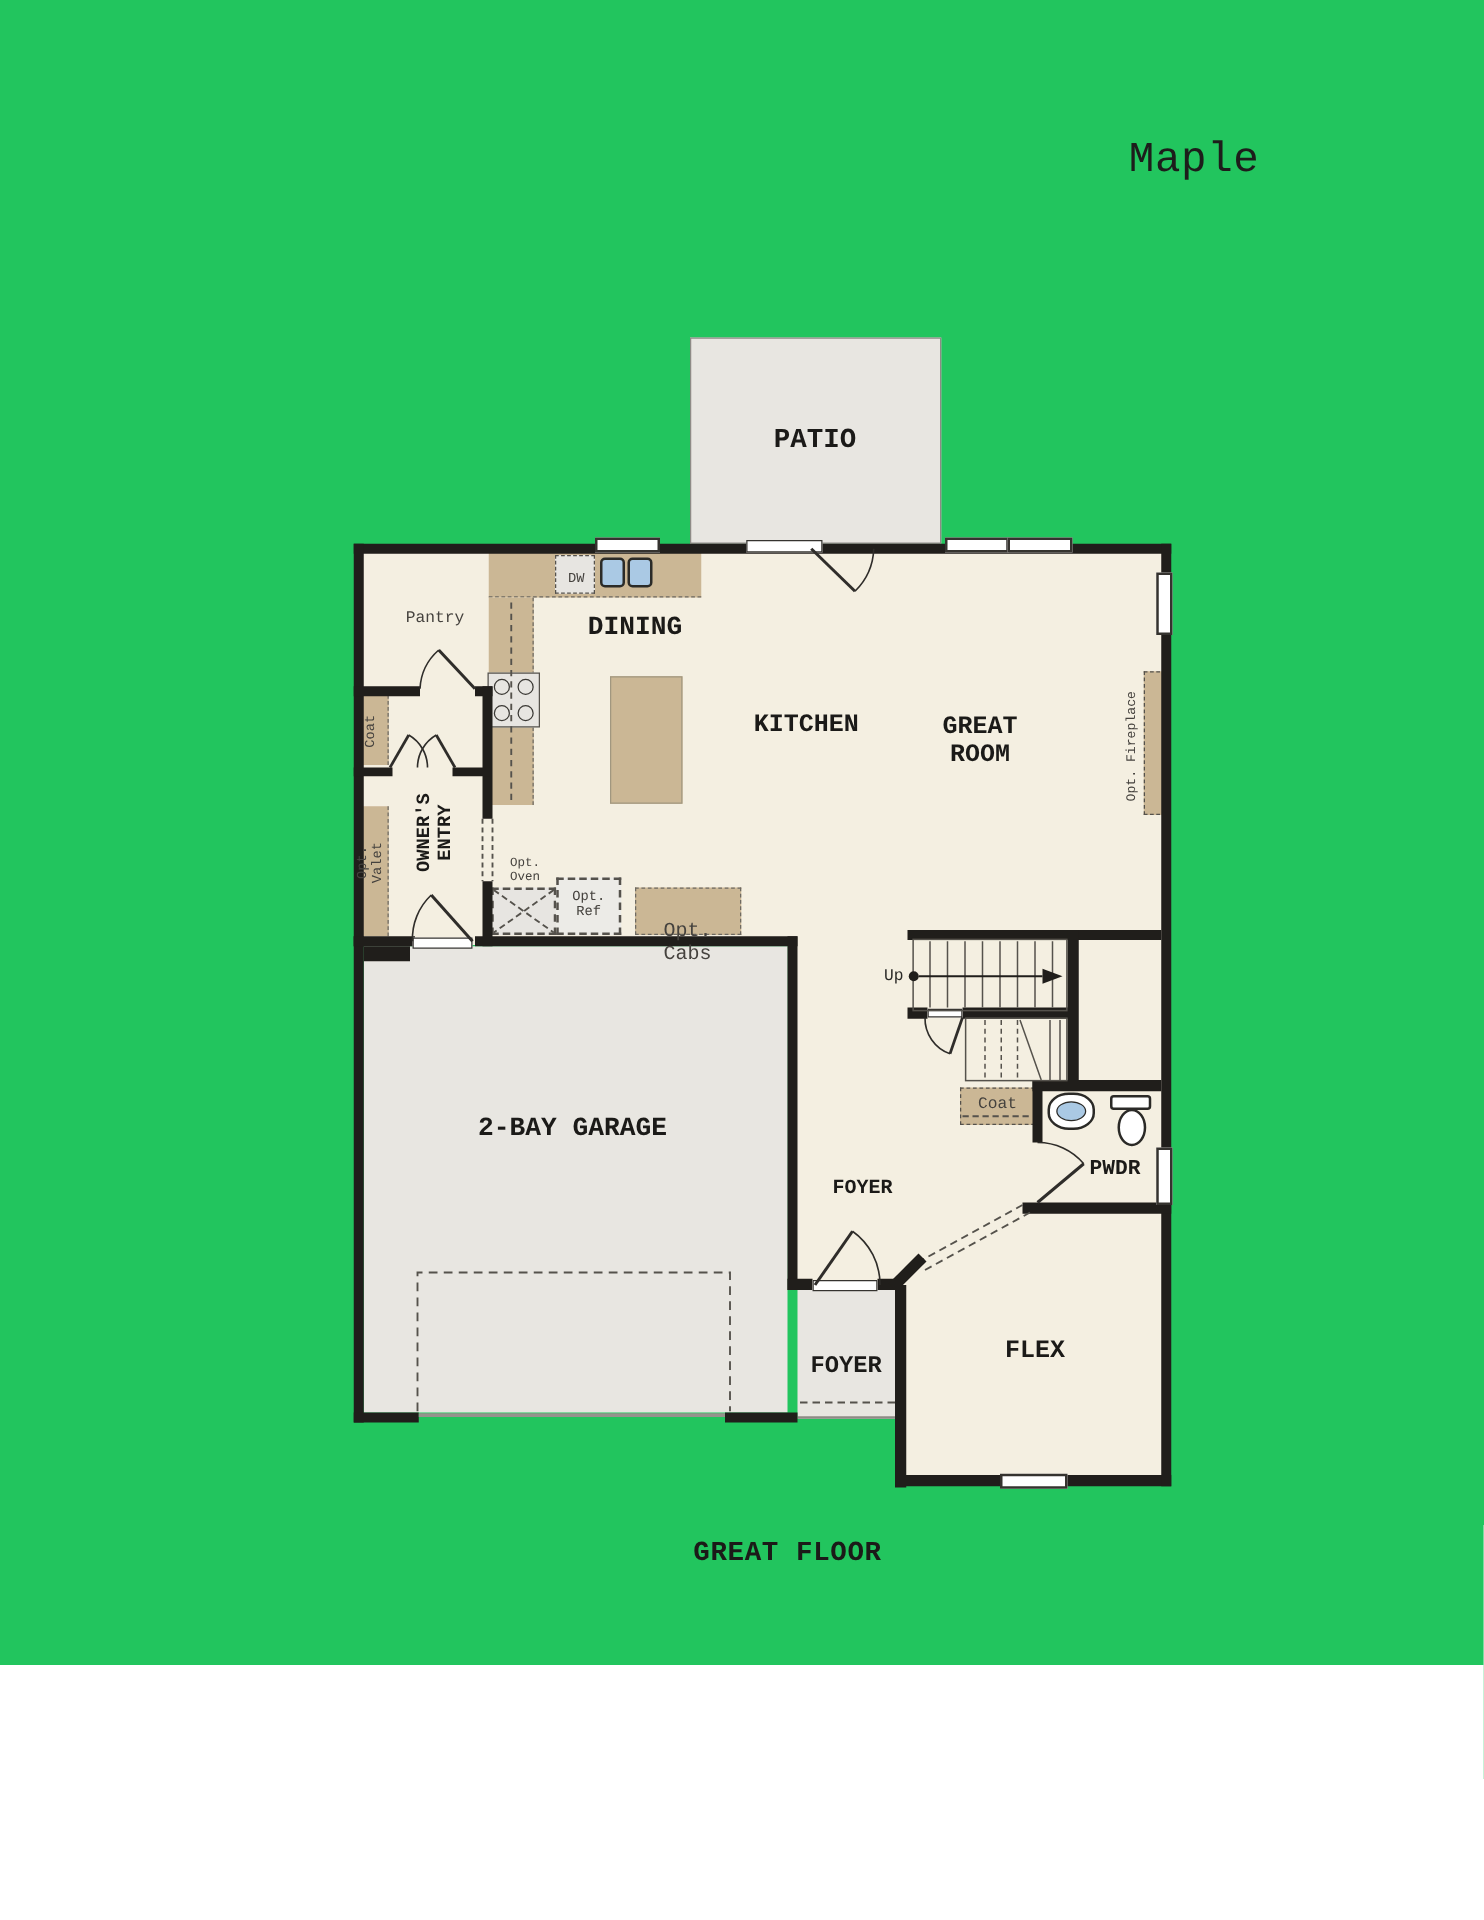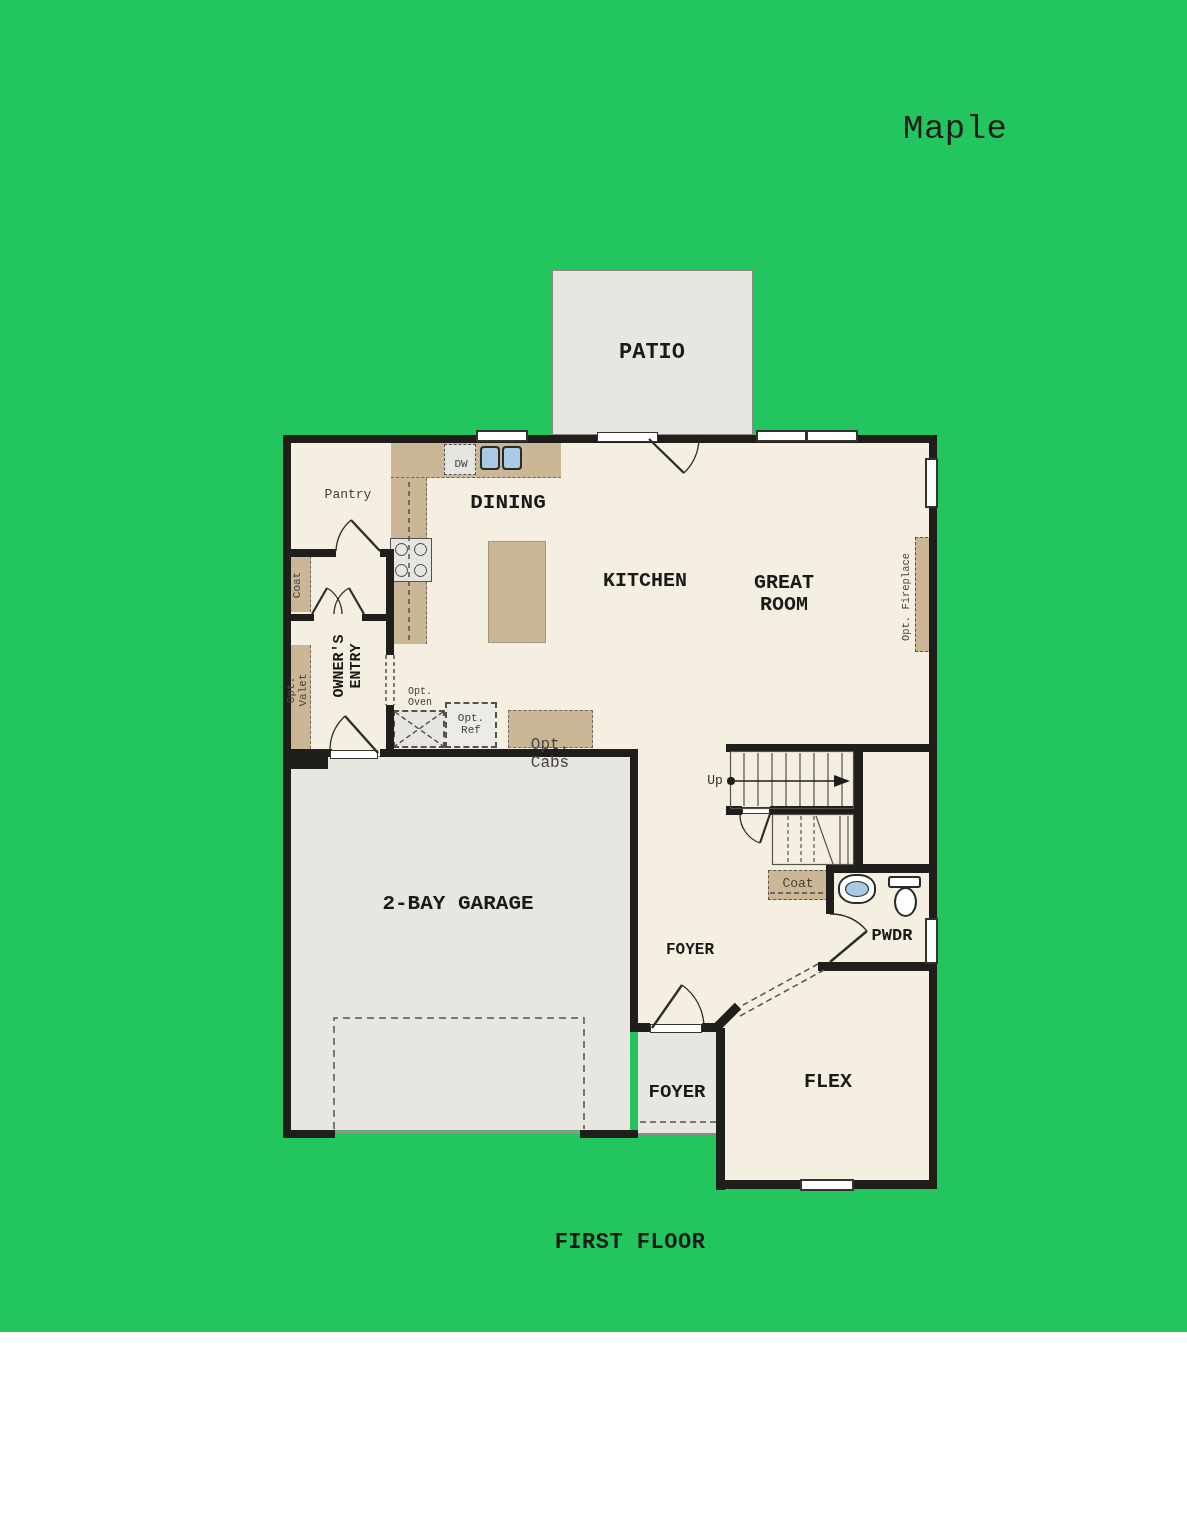--- a/index.html
+++ b/index.html
@@ -161,15 +161,15 @@
   <div class="lbl soft wrap" style="left:471px;top:724px;font-size:11px;width:34px">Opt. Ref</div>
   <div class="lbl soft wrap" style="left:550px;top:755px;font-size:16px;width:46px">Opt. Cabs</div>
   <div class="lbl rot soft" style="left:907px;top:597px;font-size:10.5px">Opt. Fireplace</div>
   <div class="lbl soft" style="left:715px;top:781px;font-size:13px;color:#2b2a27">Up</div>
   <div class="lbl soft" style="left:798px;top:884px;font-size:13px">Coat</div>
   <div class="lbl" style="left:892px;top:936px;font-size:17px">PWDR</div>
   <div class="lbl" style="left:690px;top:951px;font-size:16px">FOYER</div>
   <div class="lbl" style="left:458px;top:904px;font-size:21px">2-BAY GARAGE</div>
   <div class="lbl" style="left:677px;top:1093px;font-size:19px">FOYER</div>
   <div class="lbl" style="left:828px;top:1082px;font-size:20px">FLEX</div>
-  <div class="lbl" style="left:630px;top:1243px;font-size:22px;letter-spacing:.5px">FIRST FLOOR</div>
+  <div class="lbl" style="left:630px;top:1243px;font-size:22px;letter-spacing:.5px">GREAT FLOOR</div>
 
 </div>
 
 </body></html>

